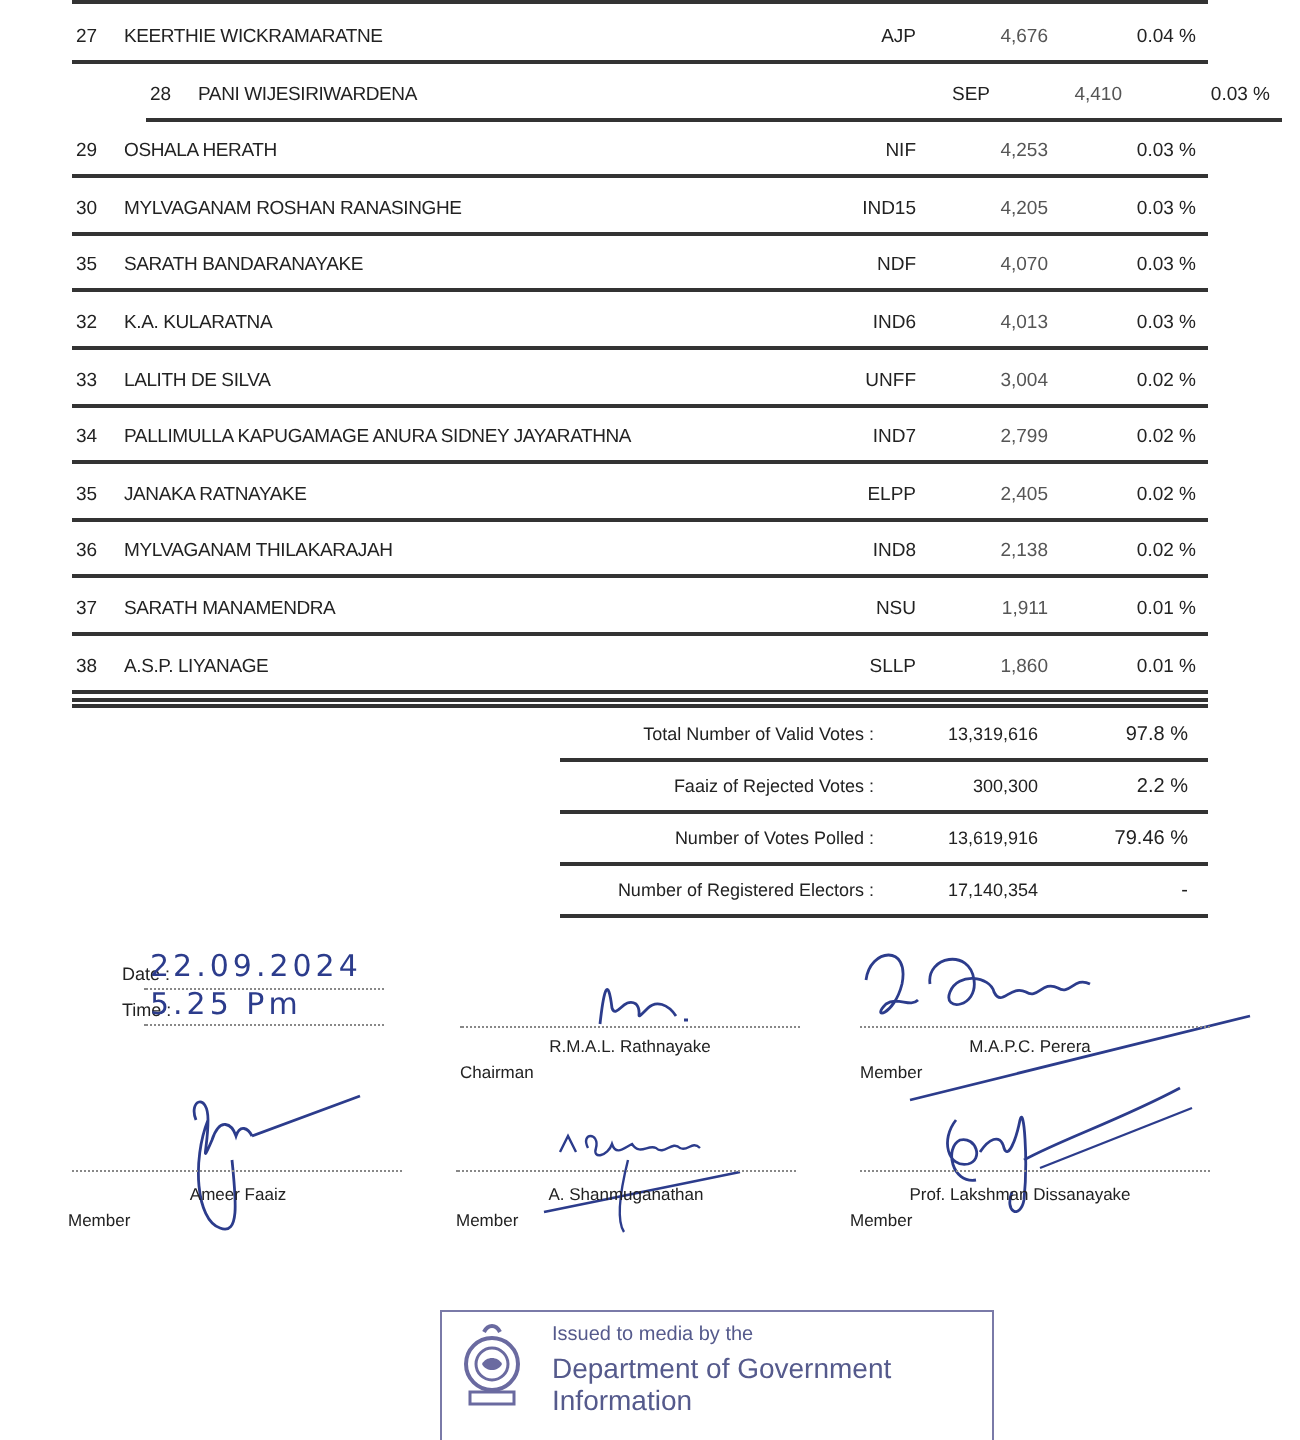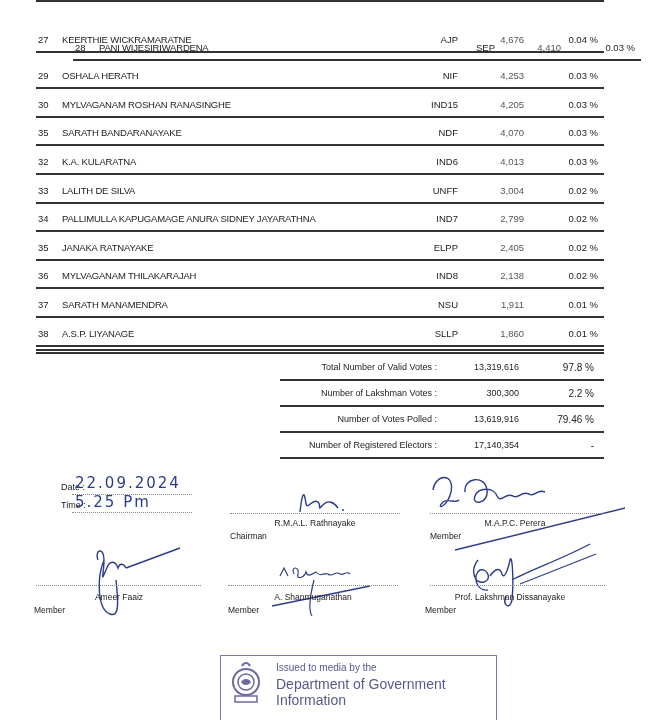--- a/index.html
+++ b/index.html
@@ -27,21 +27,21 @@
   .stamp .l1 { position:absolute; left:55px; top:6px; font-size:10px; color:#555a8c; }
   .stamp .l2 { position:absolute; left:55px; top:20px; font-size:14px; color:#555a8c; }
   .emblem { position:absolute; left:8px; top:4px; }
 </style>
 </head>
 <body>
 
 <div class="topline"></div>
 
 <div id="rows">
-    <div class="row" style="top: 2px; margin-top: 21px;">
+    <div class="row" style="top: 2px;">
       <span class="num">27</span>
       <span class="name">KEERTHIE WICKRAMARATNE</span>
       <span class="party">AJP</span>
       <span class="votes">4,676</span>
       <span class="pct">0.04 %</span>
     </div>
     <div class="row" style="top: 30.6px; margin-left: 37px;">
       <span class="num">28</span>
       <span class="name">PANI WIJESIRIWARDENA</span>
       <span class="party">SEP</span>
@@ -123,21 +123,21 @@
 <div class="sumline" style="top:349px"></div>
 <div class="sumline" style="top:352px"></div>
 
 <div>
   <div class="srow" style="top:355px">
     <span class="lbl">Total Number of Valid Votes :</span>
     <span class="val">13,319,616</span>
     <span class="pct">97.8 %</span>
   </div>
   <div class="srow" style="top:381px">
-    <span class="lbl">Number of Lakshman Votes :</span>
+    <span class="lbl">Faaiz of Rejected Votes :</span>
     <span class="val">300,300</span>
     <span class="pct">2.2 %</span>
   </div>
   <div class="srow" style="top:407px">
     <span class="lbl">Number of Votes Polled :</span>
     <span class="val">13,619,916</span>
     <span class="pct">79.46 %</span>
   </div>
   <div class="srow" style="top:433px">
     <span class="lbl">Number of  Registered Electors :</span>

